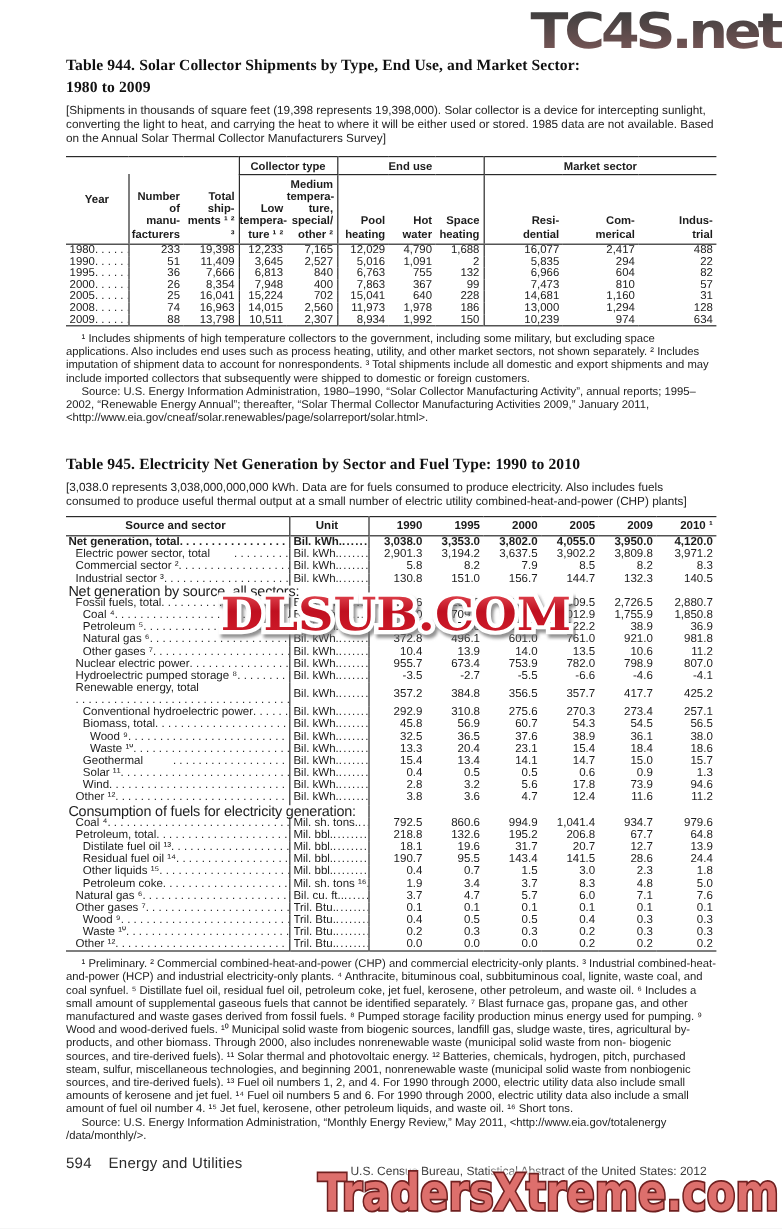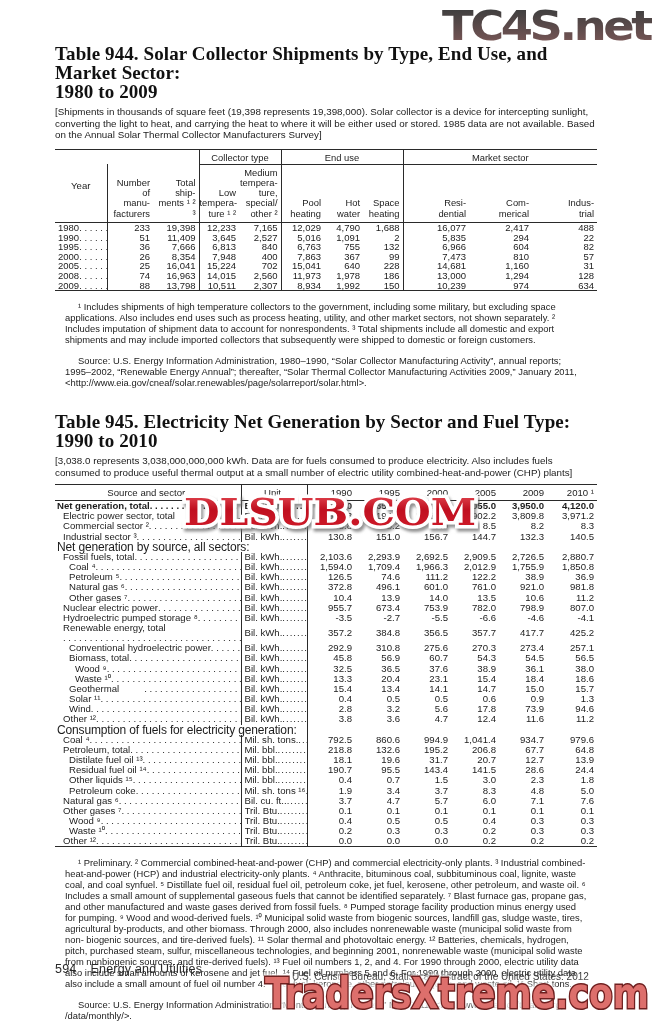--- a/index.html
+++ b/index.html
@@ -1,28 +1,28 @@
 <!DOCTYPE html>
 <html><head>
 <meta charset="utf-8">
 <style>
   html,body { margin:0; padding:0; background:#e8e8e8; }
   .page { position:relative; width:652px; height:1024px; background:#ffffff;
           font-family:"Liberation Sans", sans-serif; color:#1c1c1c; overflow:hidden;
           margin:0 auto; }
   .content { position:absolute; left:55px; top:44px; width:542px; }
 
-  .tbl-title { font-family:"Liberation Serif", serif; font-weight:bold; font-size:19px;
+  .tbl-title { font-family:"Liberation Serif", serif; font-weight:bold; font-size:13px;
                line-height:19px; white-space:pre-line; letter-spacing:.1px; color:#111; }
   .tbl-note  { margin-top:5px; font-size:9.8px; line-height:11.5px; color:#222; }
 
   table { border-collapse:collapse; width:100%; table-layout:fixed; }
   .t944 { margin-top:8px; border-top:1.5px solid #2a2a2a; border-bottom:1.5px solid #2a2a2a; }
   .t945 { margin-top:6px; border-top:1.5px solid #2a2a2a; border-bottom:1.5px solid #2a2a2a; }
-  th { font-weight:normal; }
+  th { font-weight:bold; }
   .vl { border-left:1px solid #2a2a2a; }
   .grp { border-bottom:1px solid #2a2a2a; text-align:center; font-size:9.4px; padding:2px 0 1px 0; }
   .nogrp { border-bottom:none; }
   .h2 th { vertical-align:bottom; text-align:right; white-space:pre-line;
            font-size:9.4px; line-height:10.3px; padding:3px 3px 3px 0;
            border-bottom:1px solid #2a2a2a; }
   th.yearhead { text-align:center; vertical-align:middle; font-size:9.6px;
                 border-bottom:1px solid #2a2a2a; }
   .t944 td { font-size:9.5px; line-height:9.6px; padding:0; }
   .t944 td.num { text-align:right; padding-right:3px; }
@@ -38,21 +38,21 @@
   .t945 th.srchead { text-align:center; }
   .t945 th.unithead { text-align:center; }
   .t945 th.yr { text-align:right; }
   .t945 td { font-size:9.6px; line-height:10.15px; padding:0; }
   .t945 td.num { text-align:right; padding-right:3px; }
   .t945 td.unitcell { padding-left:3px; }
   .t945 tr.boldrow td { font-weight:bold; }
   .t945 tr.sectionrow td { font-weight:normal; font-size:12px; letter-spacing:-0.15px; white-space:nowrap; }
 
   .fnblock { margin-top:4px; font-size:9.4px; line-height:11px; color:#222; }
-  .fnblock p { margin:10px; text-indent:13px; }
+  .fnblock p { margin:0; text-indent:13px; }
 
   .gap945 { margin-top:24px; }
 
   .footer-left { position:absolute; left:55px; top:962px; font-size:12.5px; color:#2a2a2a; letter-spacing:.2px; }
   .footer-left .pgnum { margin-right:14px; }
   .census { position:absolute; left:292px; top:971px; font-size:10px; color:#3a3a3a; }
 
   .wm { position:absolute; z-index:5; pointer-events:none; }
   .wm-top { top:0; right:0; }
   .wm-mid { left:180px; top:482px; }

